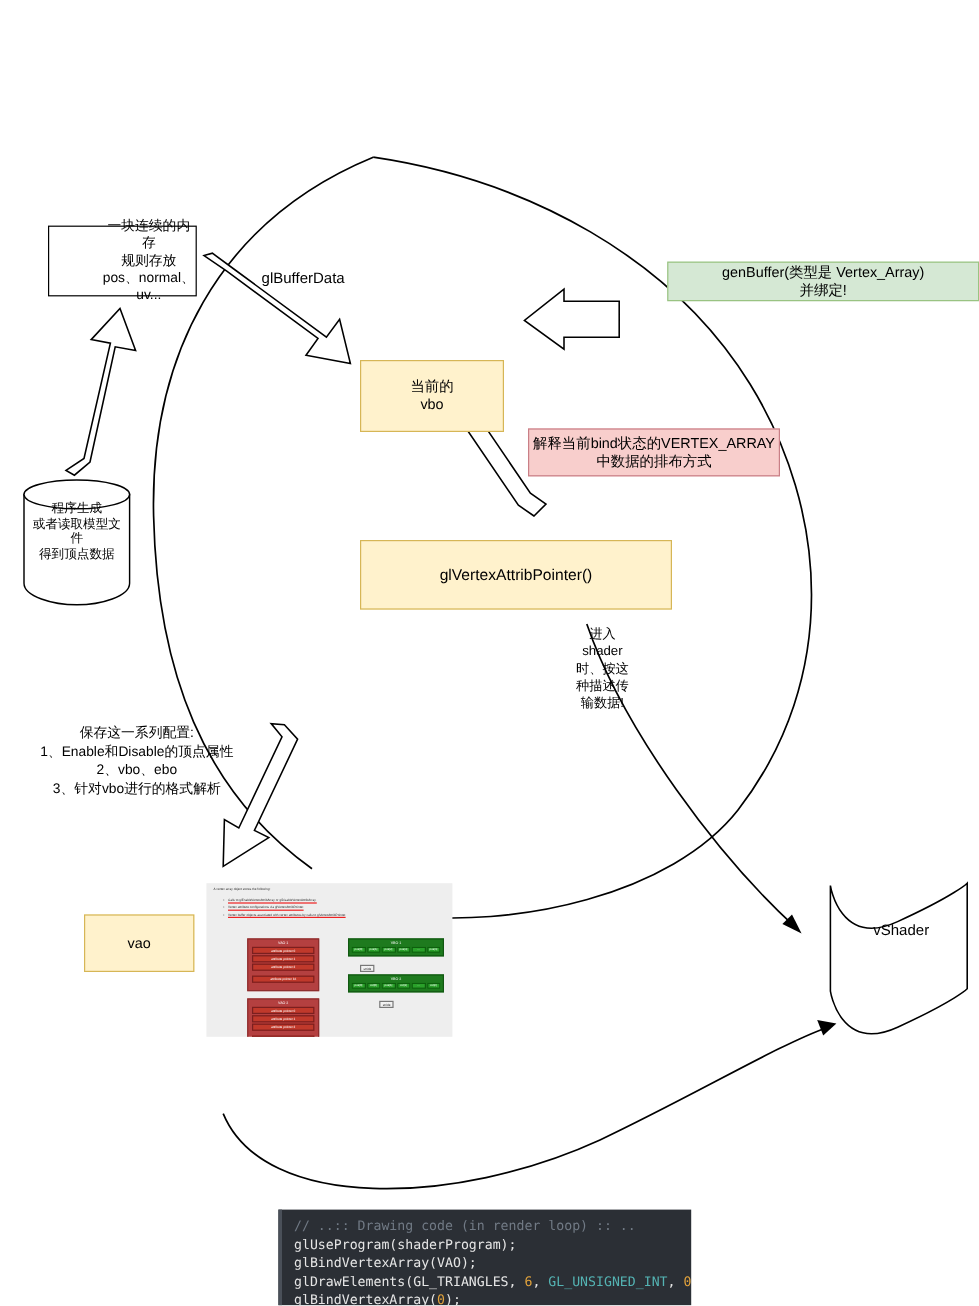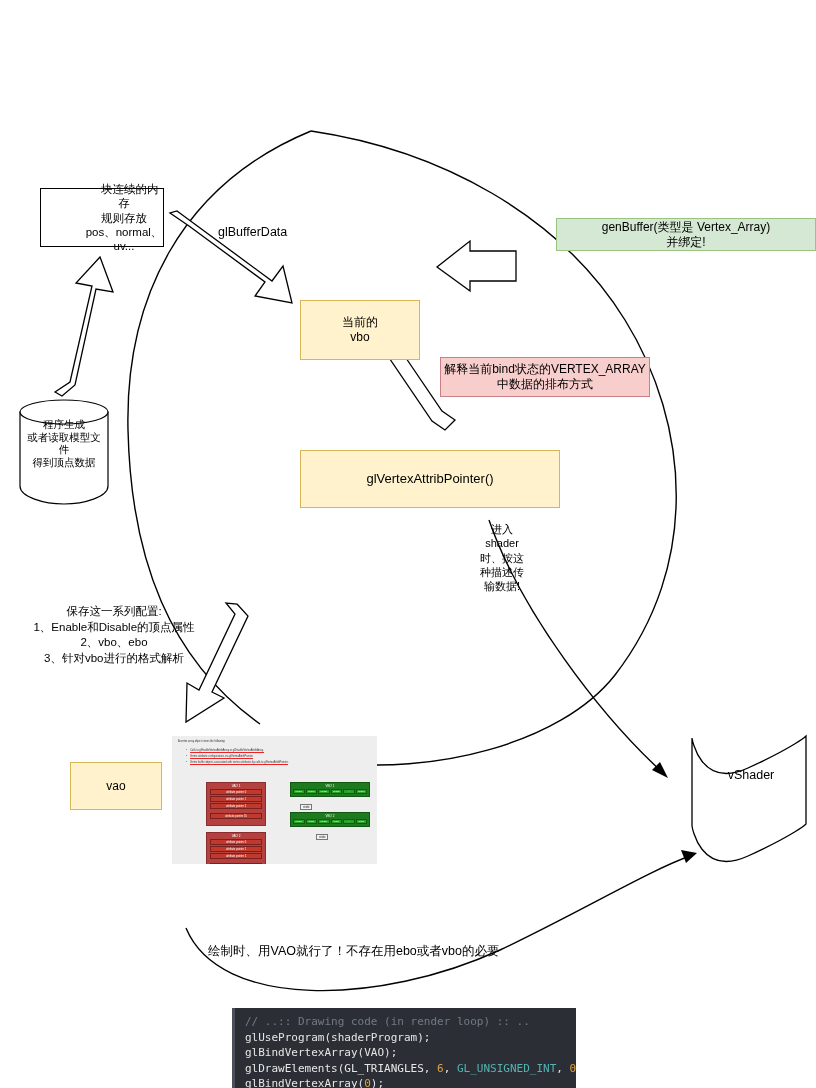--- a/index.html
+++ b/index.html
@@ -243,21 +243,20 @@
 shader
 时、按这
 种描述传
 输数据!</div>
 
   <div class="label lbl-saveconfig">保存这一系列配置:
 1、Enable和Disable的顶点属性
 2、vbo、ebo
 3、针对vbo进行的格式解析</div>
 
-  <div class="label lbl-draw">绘制时、用VAO就行了！不存在用ebo或者vbo的必要</div>
 
   <div class="embed-img">
     <div class="embed-head">A vertex array object stores the following:</div>
     <div class="embed-bullets">
       <div>
         <span class="u-red">Calls to glEnableVertexAttribArray or glDisableVertexAttribArray.</span>
       </div>
       <div>
         <span class="u-red">Vertex attribute configurations via glVertexAttribPointer.</span>
       </div>

